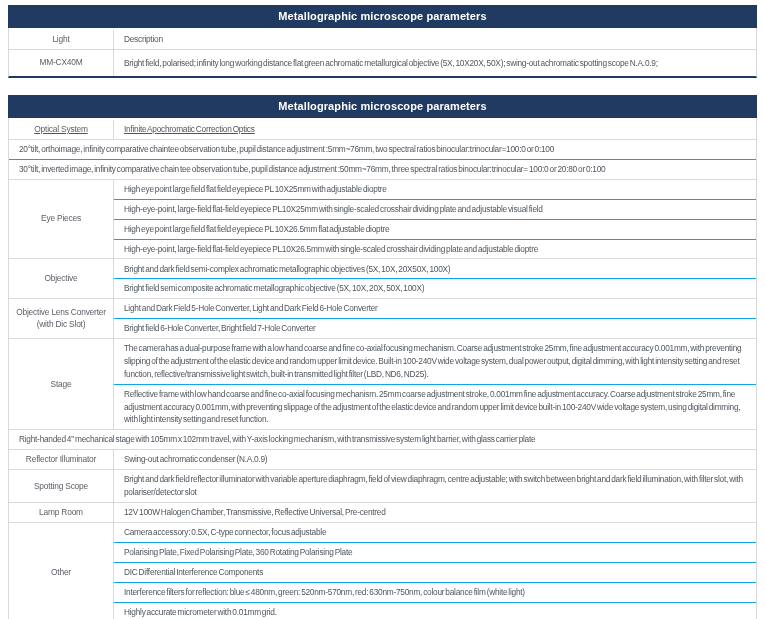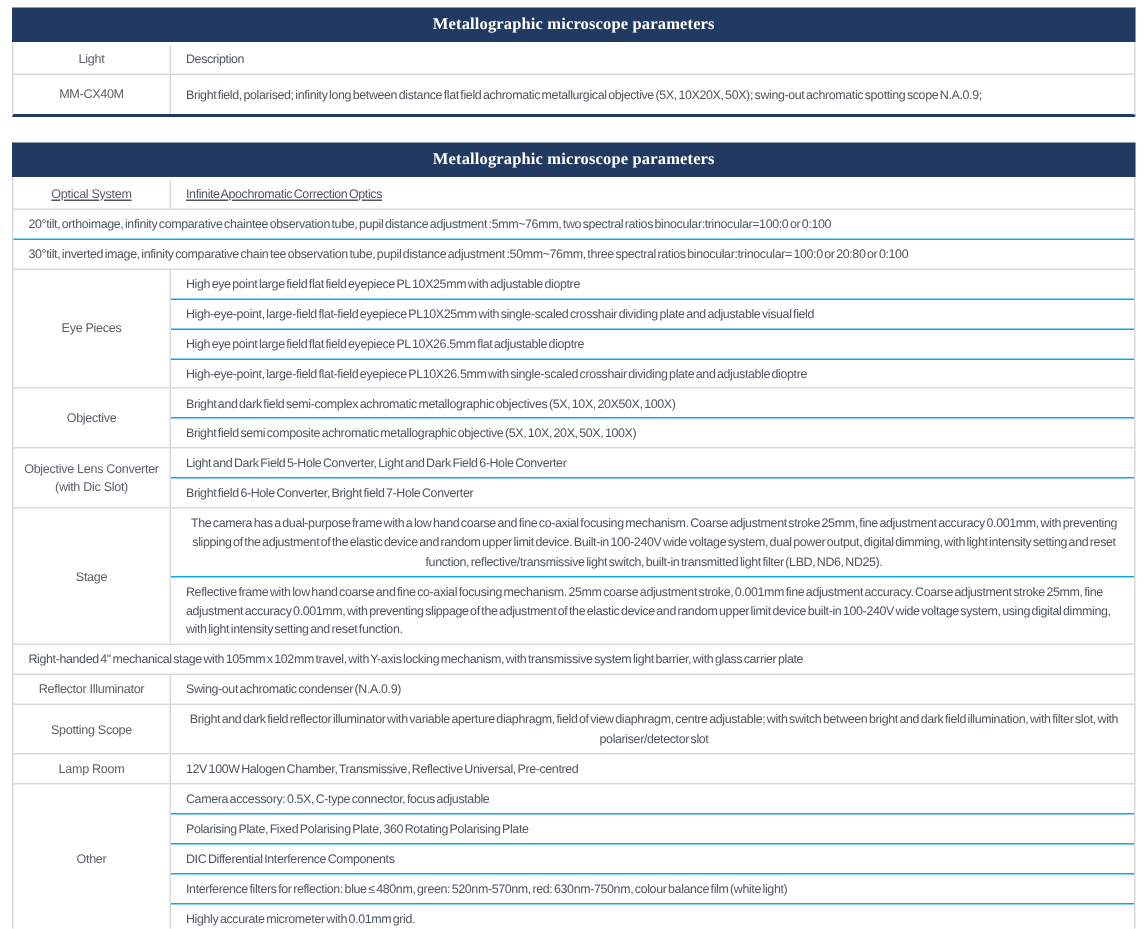--- a/index.html
+++ b/index.html
@@ -26,21 +26,20 @@
   .tbl-header {
     background: #203a62;
     color: #ffffff;
     font-weight: bold;
     font-size: 11px;
     letter-spacing: 0.1px;
     text-align: center;
     height: 23px;
     line-height: 23px;
     margin: 0 -1px 2px -1px; 
-    font-family: Liberation Serif, serif;
   }
   .section {
     display: flex;
     border-top: 1px solid #d9d9d9;
     align-items: stretch;
   }
   .label-cell {
     flex: 0 0 105px;
     width: 105px;
     box-sizing: border-box;
@@ -68,21 +67,21 @@
     align-items: center;
     box-sizing: border-box;
     padding: 3px 8px 3px 10px;
     font-size: 8.3px;
     line-height: 1.55;
     letter-spacing: -0.25px;
     word-spacing: -1px;
     border-top: 1px solid #0ea5e9;
     color: #4f565e;
   }
-  .spec-row:first-child { border-top: none; text-align: center; }
+  .spec-row:first-child { border-top: none; }
   .tall-row { min-height: 26px; }
   .gap { height: 17px; }
 </style>
 </head>
 <body>
 
 <div class="page">
 
   <div class="tbl">
     <div class="tbl-header">Metallographic microscope parameters</div>
@@ -90,21 +89,21 @@
     <div class="section" style="border-top:none;">
       <div class="label-cell">Light</div>
       <div class="rows-col">
         <div class="spec-row">Description</div>
       </div>
     </div>
 
     <div class="section">
       <div class="label-cell">MM-CX40M</div>
       <div class="rows-col">
-        <div class="spec-row tall-row">Bright field, polarised; infinity long between distance flat field achromatic metallurgical objective (5X, 10X20X, 50X); swing-out achromatic spotting scope N.A.0.9;</div>
+        <div class="spec-row tall-row">Bright field, polarised; infinity long working distance flat green achromatic metallurgical objective (5X, 10X20X, 50X); swing-out achromatic spotting scope N.A.0.9;</div>
       </div>
     </div>
   </div>
 
   <div class="gap"></div>
 
   <div class="tbl">
     <div class="tbl-header">Metallographic microscope parameters</div>
     <div>
         <div class="section" style="border-top: none; text-decoration: underline;">

